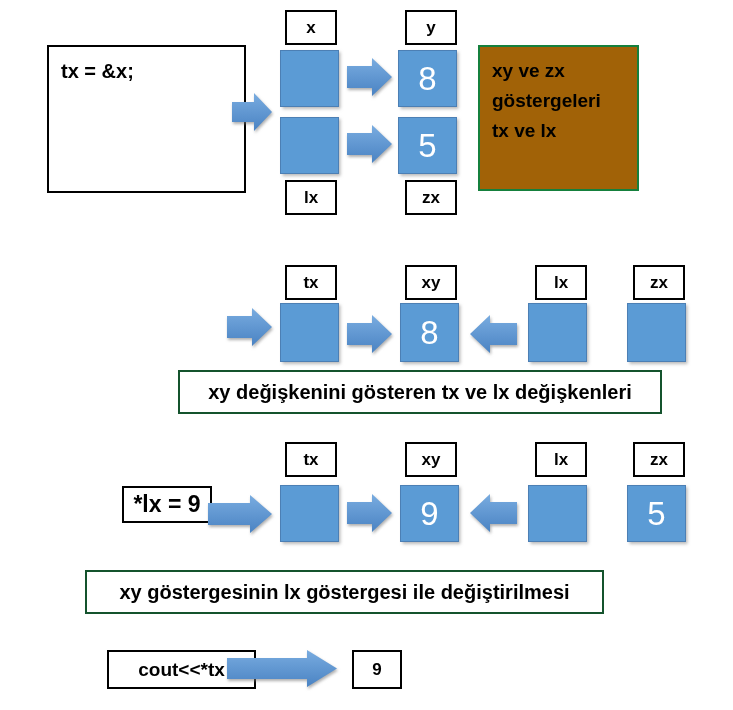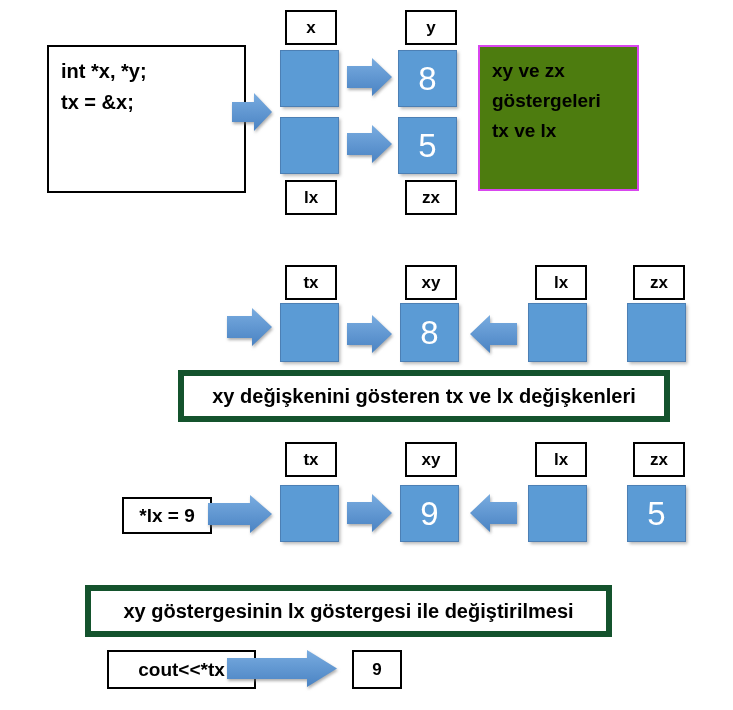--- a/index.html
+++ b/index.html
@@ -20,25 +20,25 @@
     display:flex; align-items:center; justify-content:center;
     font-weight:700; font-size:17px;
   }
   .codebox {
     position:absolute; background:#ffffff; border:2px solid #000;
     font-weight:700;
   }
   .codebox.multi { padding:9px 0 0 12px; font-size:20px; line-height:31px; }
   .codebox.single { display:flex; align-items:center; justify-content:center; font-size:18px; }
   .notebox {
-    position:absolute; background:#4d7c0f; border:2px solid #d946ef;
+    position:absolute; background:#a16207; border:2px solid #15803d;
     font-weight:700; font-size:19px; line-height:30px; padding:9px 0 0 12px;
   }
   .caption {
-    position:absolute; background:#ffffff; border:6px solid #14532d;
+    position:absolute; background:#ffffff; border:2px solid #14532d;
     display:flex; align-items:center; justify-content:center;
     font-weight:700; font-size:20px;
   }
   .arrow { position:absolute; filter:drop-shadow(1.5px 2px 1.5px rgba(120,120,120,.6)); }
   .arrow svg { display:block; }
 </style>
 </head>
 <body>
 
 <div class="stage">
@@ -46,21 +46,20 @@
   <svg width="0" height="0" style="position:absolute">
     <defs>
       <linearGradient id="ag" x1="0" y1="0" x2="0" y2="1">
         <stop offset="0" stop-color="#79ACE0"></stop>
         <stop offset="1" stop-color="#4A83C3"></stop>
       </linearGradient>
     </defs>
   </svg>
 
   <div class="codebox multi" style="left:47px; top:45px; width:183px; height:135px;">
-    <div>int *x, *y;</div>
     <div>tx = &amp;x;</div>
   </div>
 
   <div class="arrow" style="left:232px; top:93px;">
     <svg width="40" height="38" viewBox="0 0 40 38">
         <polygon points="0,9 22,9 22,0 40,19 22,38 22,29 0,29" fill="url(#ag)"></polygon>
       </svg>
   </div>
 
   <div class="lbl" style="left:285px; top:10px;">
@@ -129,21 +128,21 @@
   <div class="arrow" style="left:470px; top:315px;">
     <svg width="47" height="38" viewBox="0 0 47 38">
         <polygon points="47,8 20,8 20,0 0,19 20,38 20,30 47,30" fill="url(#ag)"></polygon>
       </svg>
   </div>
   <div class="sq" style="left:528px; top:303px; height:57px;"></div>
   <div class="sq" style="left:627px; top:303px; height:57px;"></div>
 
   <div class="caption" style="left:178px; top:370px; width:480px; height:40px;">xy değişkenini gösteren tx ve lx değişkenleri</div>
 
-  <div class="codebox single" style="left:122px; top:497px; width:86px; height:33px; font-size:19px;">*lx = 9</div>
+  <div class="codebox single" style="left:122px; top:486px; width:86px; height:33px; font-size:23px;">*lx = 9</div>
 
   <div class="arrow" style="left:208px; top:495px;">
     <svg width="64" height="38" viewBox="0 0 64 38">
         <polygon points="0,8 42,8 42,0 64,19 42,38 42,30 0,30" fill="url(#ag)"></polygon>
       </svg>
   </div>
 
   <div class="lbl" style="left:285px; top:442px;">
     <span>tx</span>
   </div>
@@ -165,21 +164,21 @@
   </div>
   <div class="sq" style="left:400px; top:485px;">9</div>
   <div class="arrow" style="left:470px; top:494px;">
     <svg width="47" height="38" viewBox="0 0 47 38">
         <polygon points="47,8 20,8 20,0 0,19 20,38 20,30 47,30" fill="url(#ag)"></polygon>
       </svg>
   </div>
   <div class="sq" style="left:528px; top:485px;"></div>
   <div class="sq" style="left:627px; top:485px;">5</div>
 
-  <div class="caption" style="left:85px; top:570px; width:515px; height:40px;margin-top:15px;">xy göstergesinin lx göstergesi ile değiştirilmesi</div>
+  <div class="caption" style="left:85px; top:570px; width:515px; height:40px;">xy göstergesinin lx göstergesi ile değiştirilmesi</div>
 
   <div class="codebox single" style="left:72px; top:650px; width:145px; height:35px; font-size:19px;margin-left:35px;">cout&lt;&lt;*tx</div>
 
   <div class="arrow" style="left:227px; top:650px;">
     <svg width="110" height="37" viewBox="0 0 110 37">
         <polygon points="0,8 80,8 80,0 110,18.5 80,37 80,29 0,29" fill="url(#ag)"></polygon>
       </svg>
   </div>
 
   <div class="codebox single" style="left:352px; top:650px; width:46px; height:35px; font-size:17px;">9</div>

